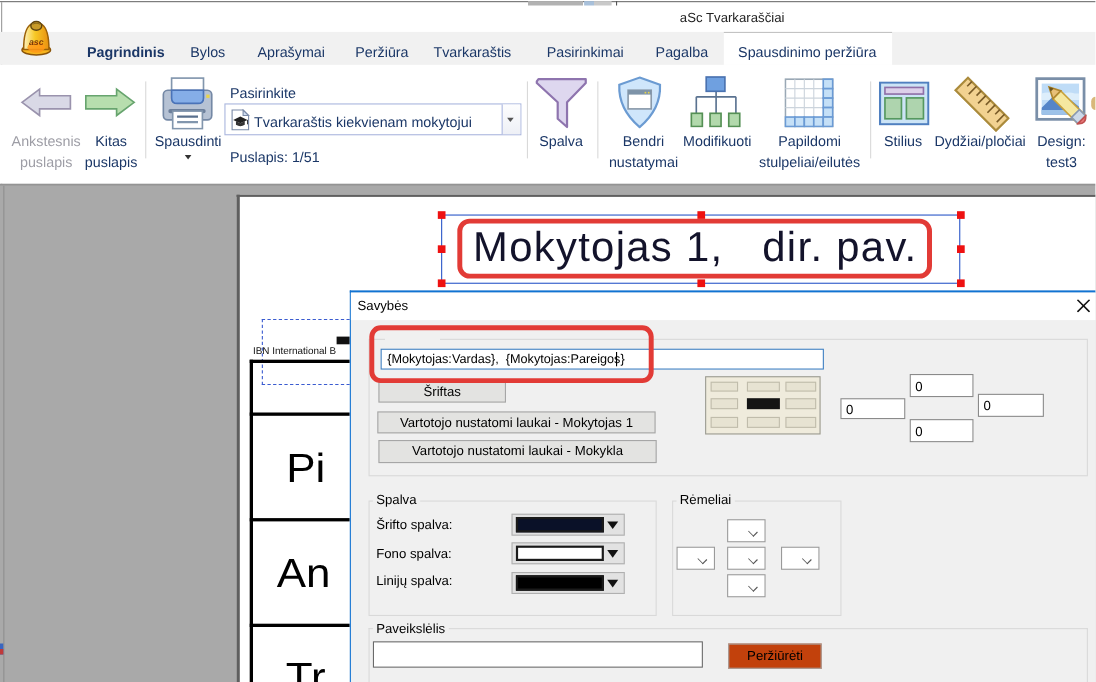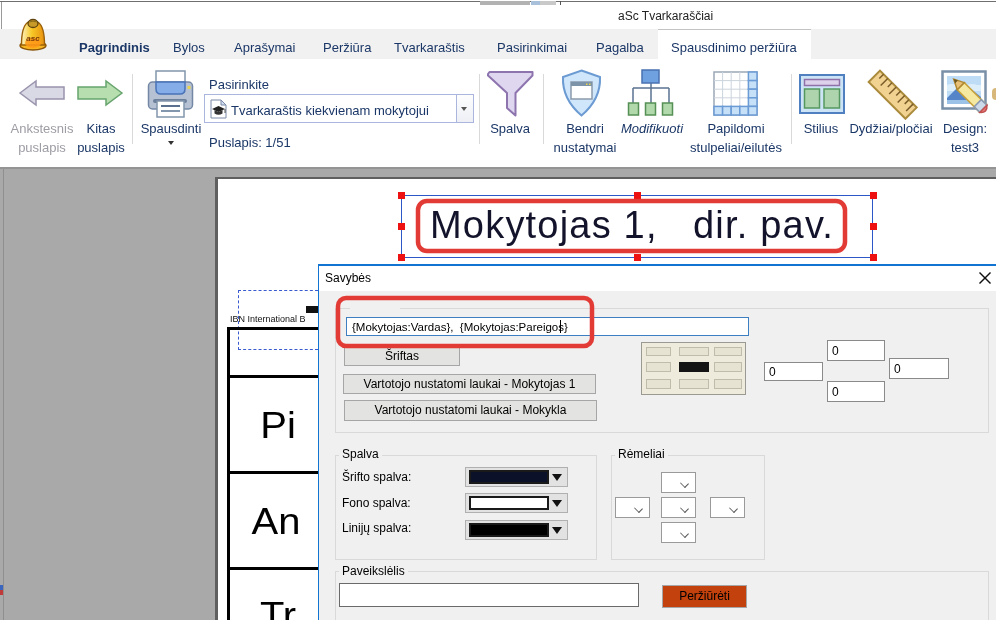--- a/index.html
+++ b/index.html
@@ -62,21 +62,21 @@
 <div class="abs" style="left:791px;top:74px;width:1px;height:70px;background:#d9d9d9;"></div>
 
 <div class="abs ctr lbl13" style="left:2px;top:119px;width:80px;color:#9d9da5;">Ankstesnis<br>puslapis</div>
 <div class="abs ctr lbl13 navy" style="left:61px;top:119px;width:80px;">Kitas<br>puslapis</div>
 <div class="abs ctr lbl13 navy" style="left:131px;top:119px;width:80px;">Spausdinti</div>
 <div class="abs" style="left:168px;top:141px;width:0;height:0;border-left:3.5px solid transparent;border-right:3.5px solid transparent;border-top:4.5px solid #333;"></div>
 <div class="abs lbl13 navy" style="left:209px;top:75px;">Pasirinkite</div>
 <div class="abs lbl13 navy" style="left:209px;top:133px;">Puslapis: 1/51</div>
 <div class="abs ctr lbl13 navy" style="left:470px;top:119px;width:80px;">Spalva</div>
 <div class="abs ctr lbl13 navy" style="left:545px;top:119px;width:80px;">Bendri<br>nustatymai</div>
-<div class="abs ctr lbl13 navy" style="left:612px;top:119px;width:80px;font-style:italic;">Modifikuoti</div>
+<div class="abs ctr lbl13 navy" style="left:612px;top:119px;width:80px;">Modifikuoti</div>
 <div class="abs ctr lbl13 navy" style="left:656px;top:119px;width:160px;">Papildomi<br>stulpeliai/eilutės</div>
 <div class="abs ctr lbl13 navy" style="left:781px;top:119px;width:80px;">Stilius</div>
 <div class="abs ctr lbl13 navy" style="left:846px;top:119px;width:90px;">Dydžiai/pločiai</div>
 <div class="abs ctr lbl13 navy" style="left:925px;top:119px;width:80px;">Design:<br>test3</div>
 
 <div class="abs" style="left:204px;top:94px;width:270px;height:29px;background:#ffffff;border:1px solid #aab6de;"></div>
 <div class="abs" style="left:456px;top:95px;width:17px;height:27px;background:linear-gradient(#fdfdfe,#eef0f6);border-left:1px solid #aab6de;"></div>
 <div class="abs" style="left:461px;top:107px;width:0;height:0;border-left:3.5px solid transparent;border-right:3.5px solid transparent;border-top:4.5px solid #555;"></div>
 <div class="abs lbl13 navy" style="left:231px;top:101px;">Tvarkaraštis kiekvienam mokytojui</div>
 

